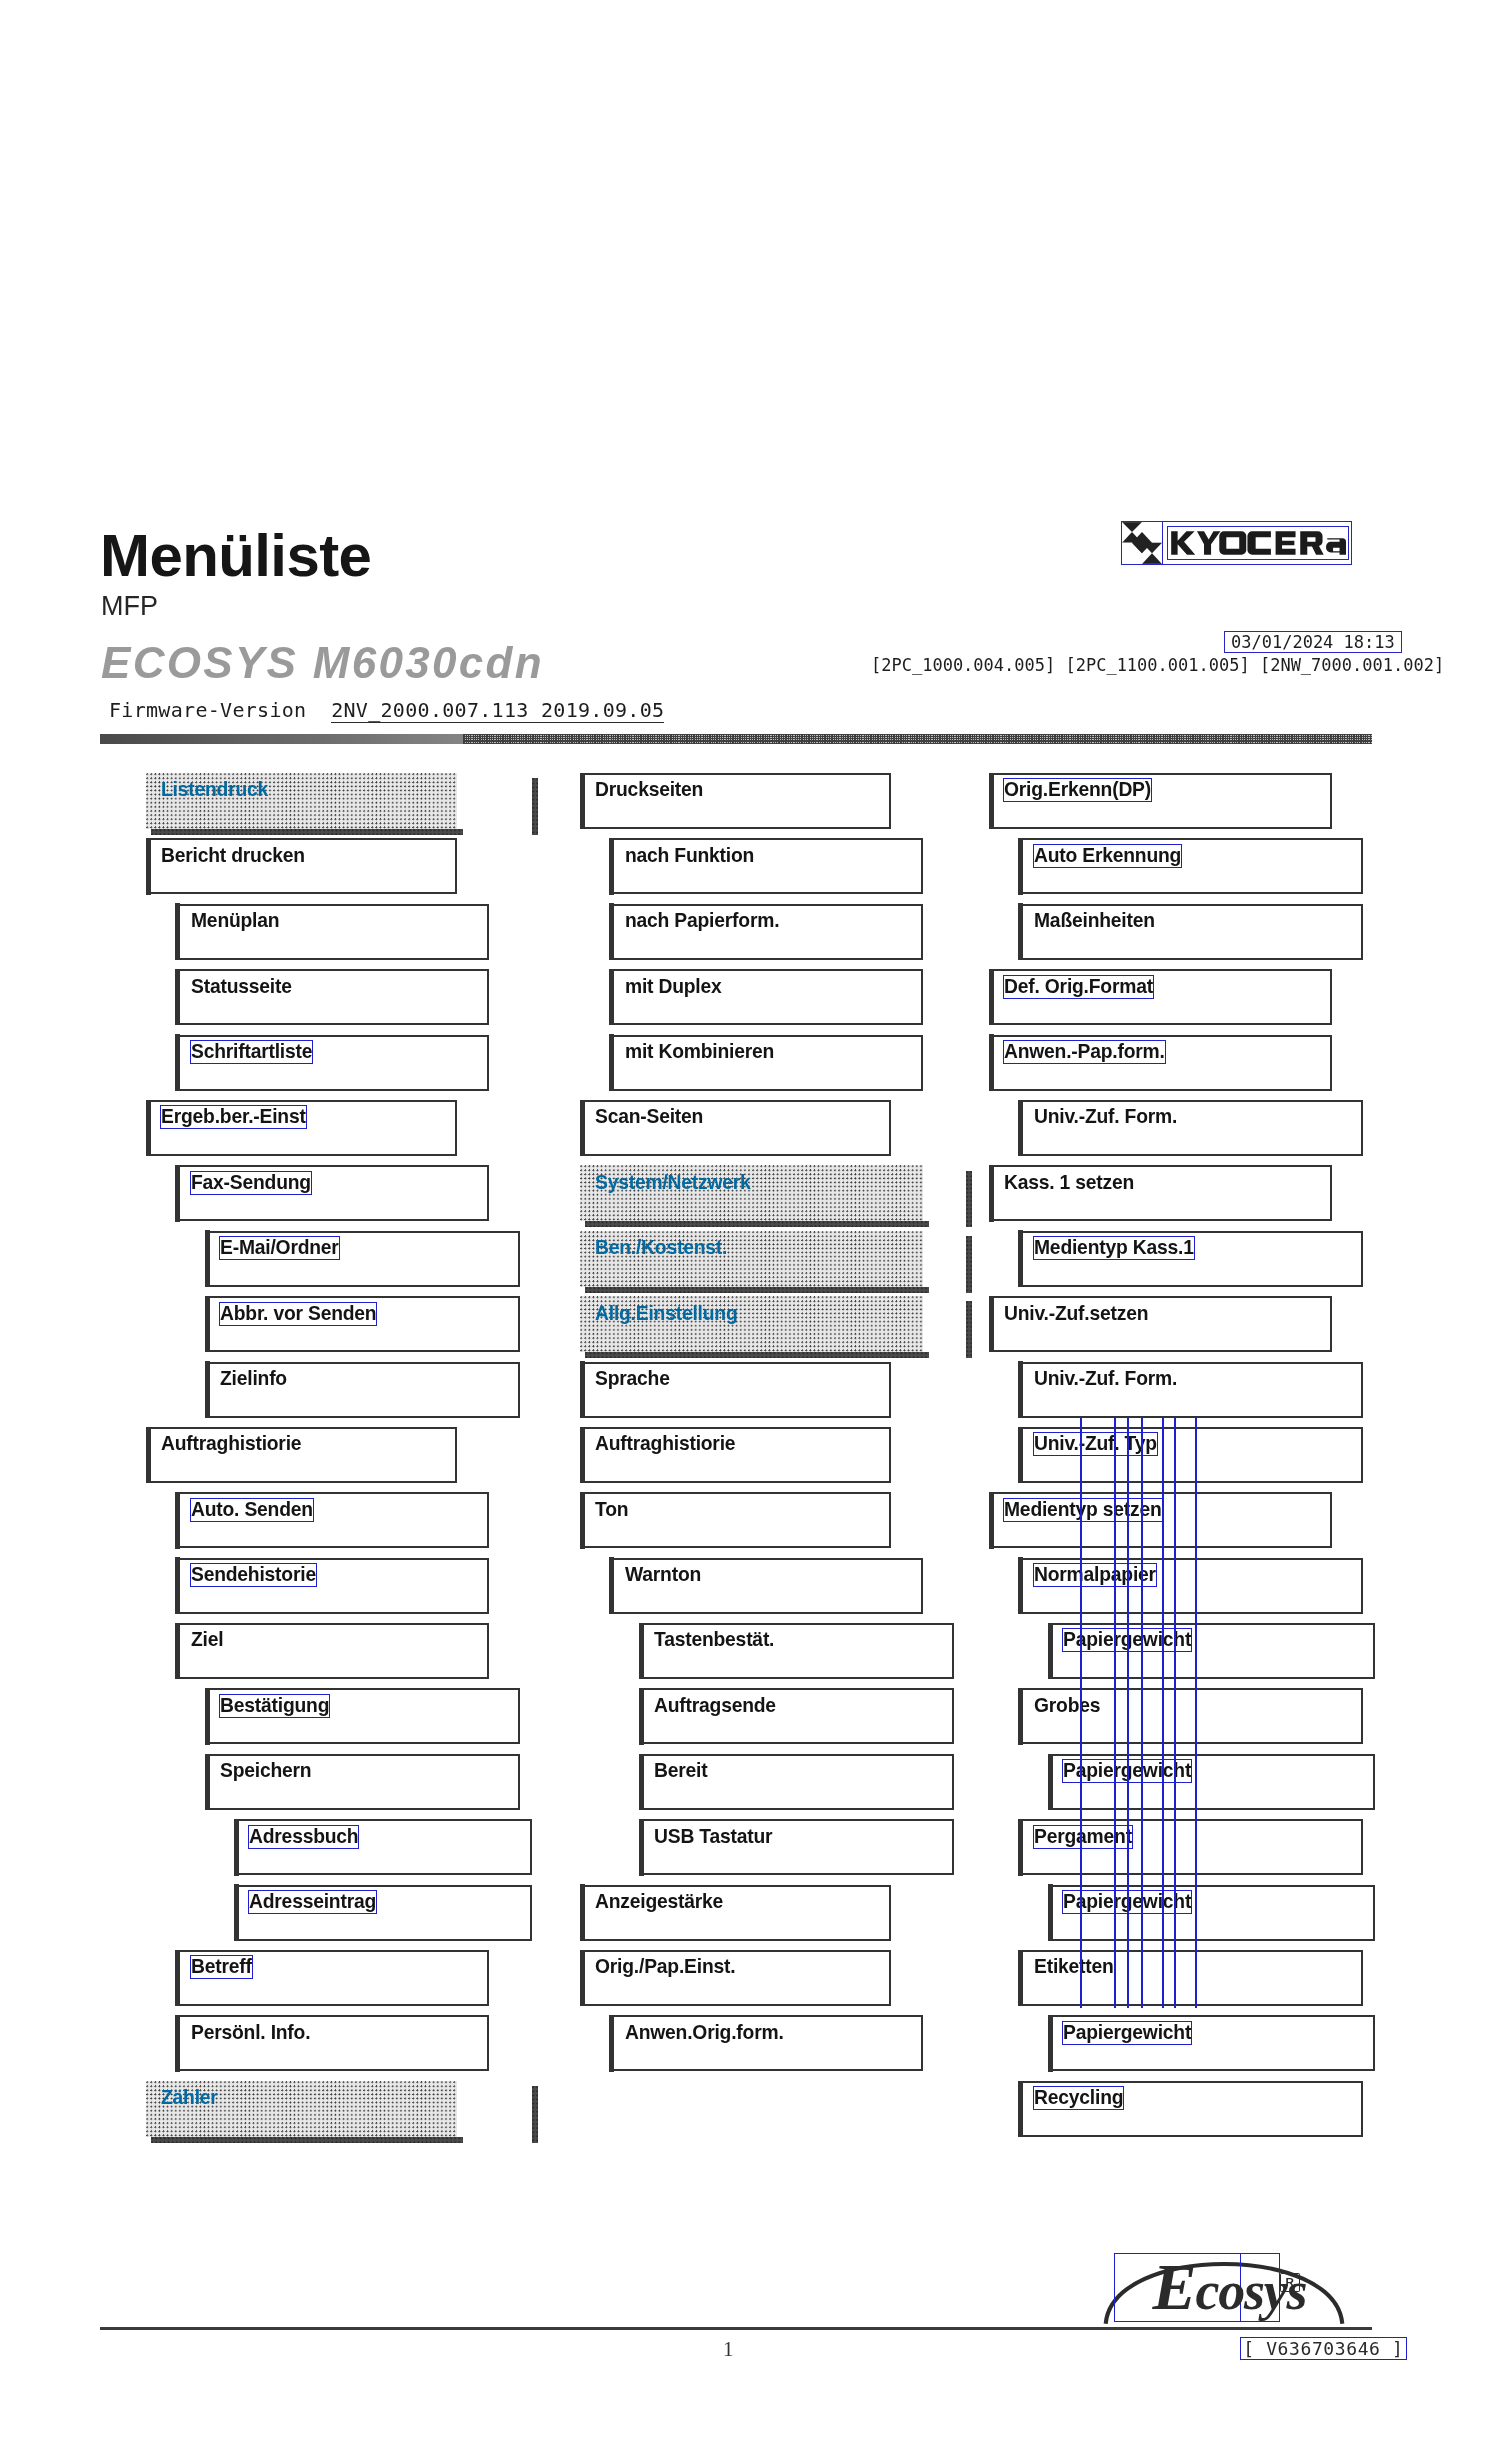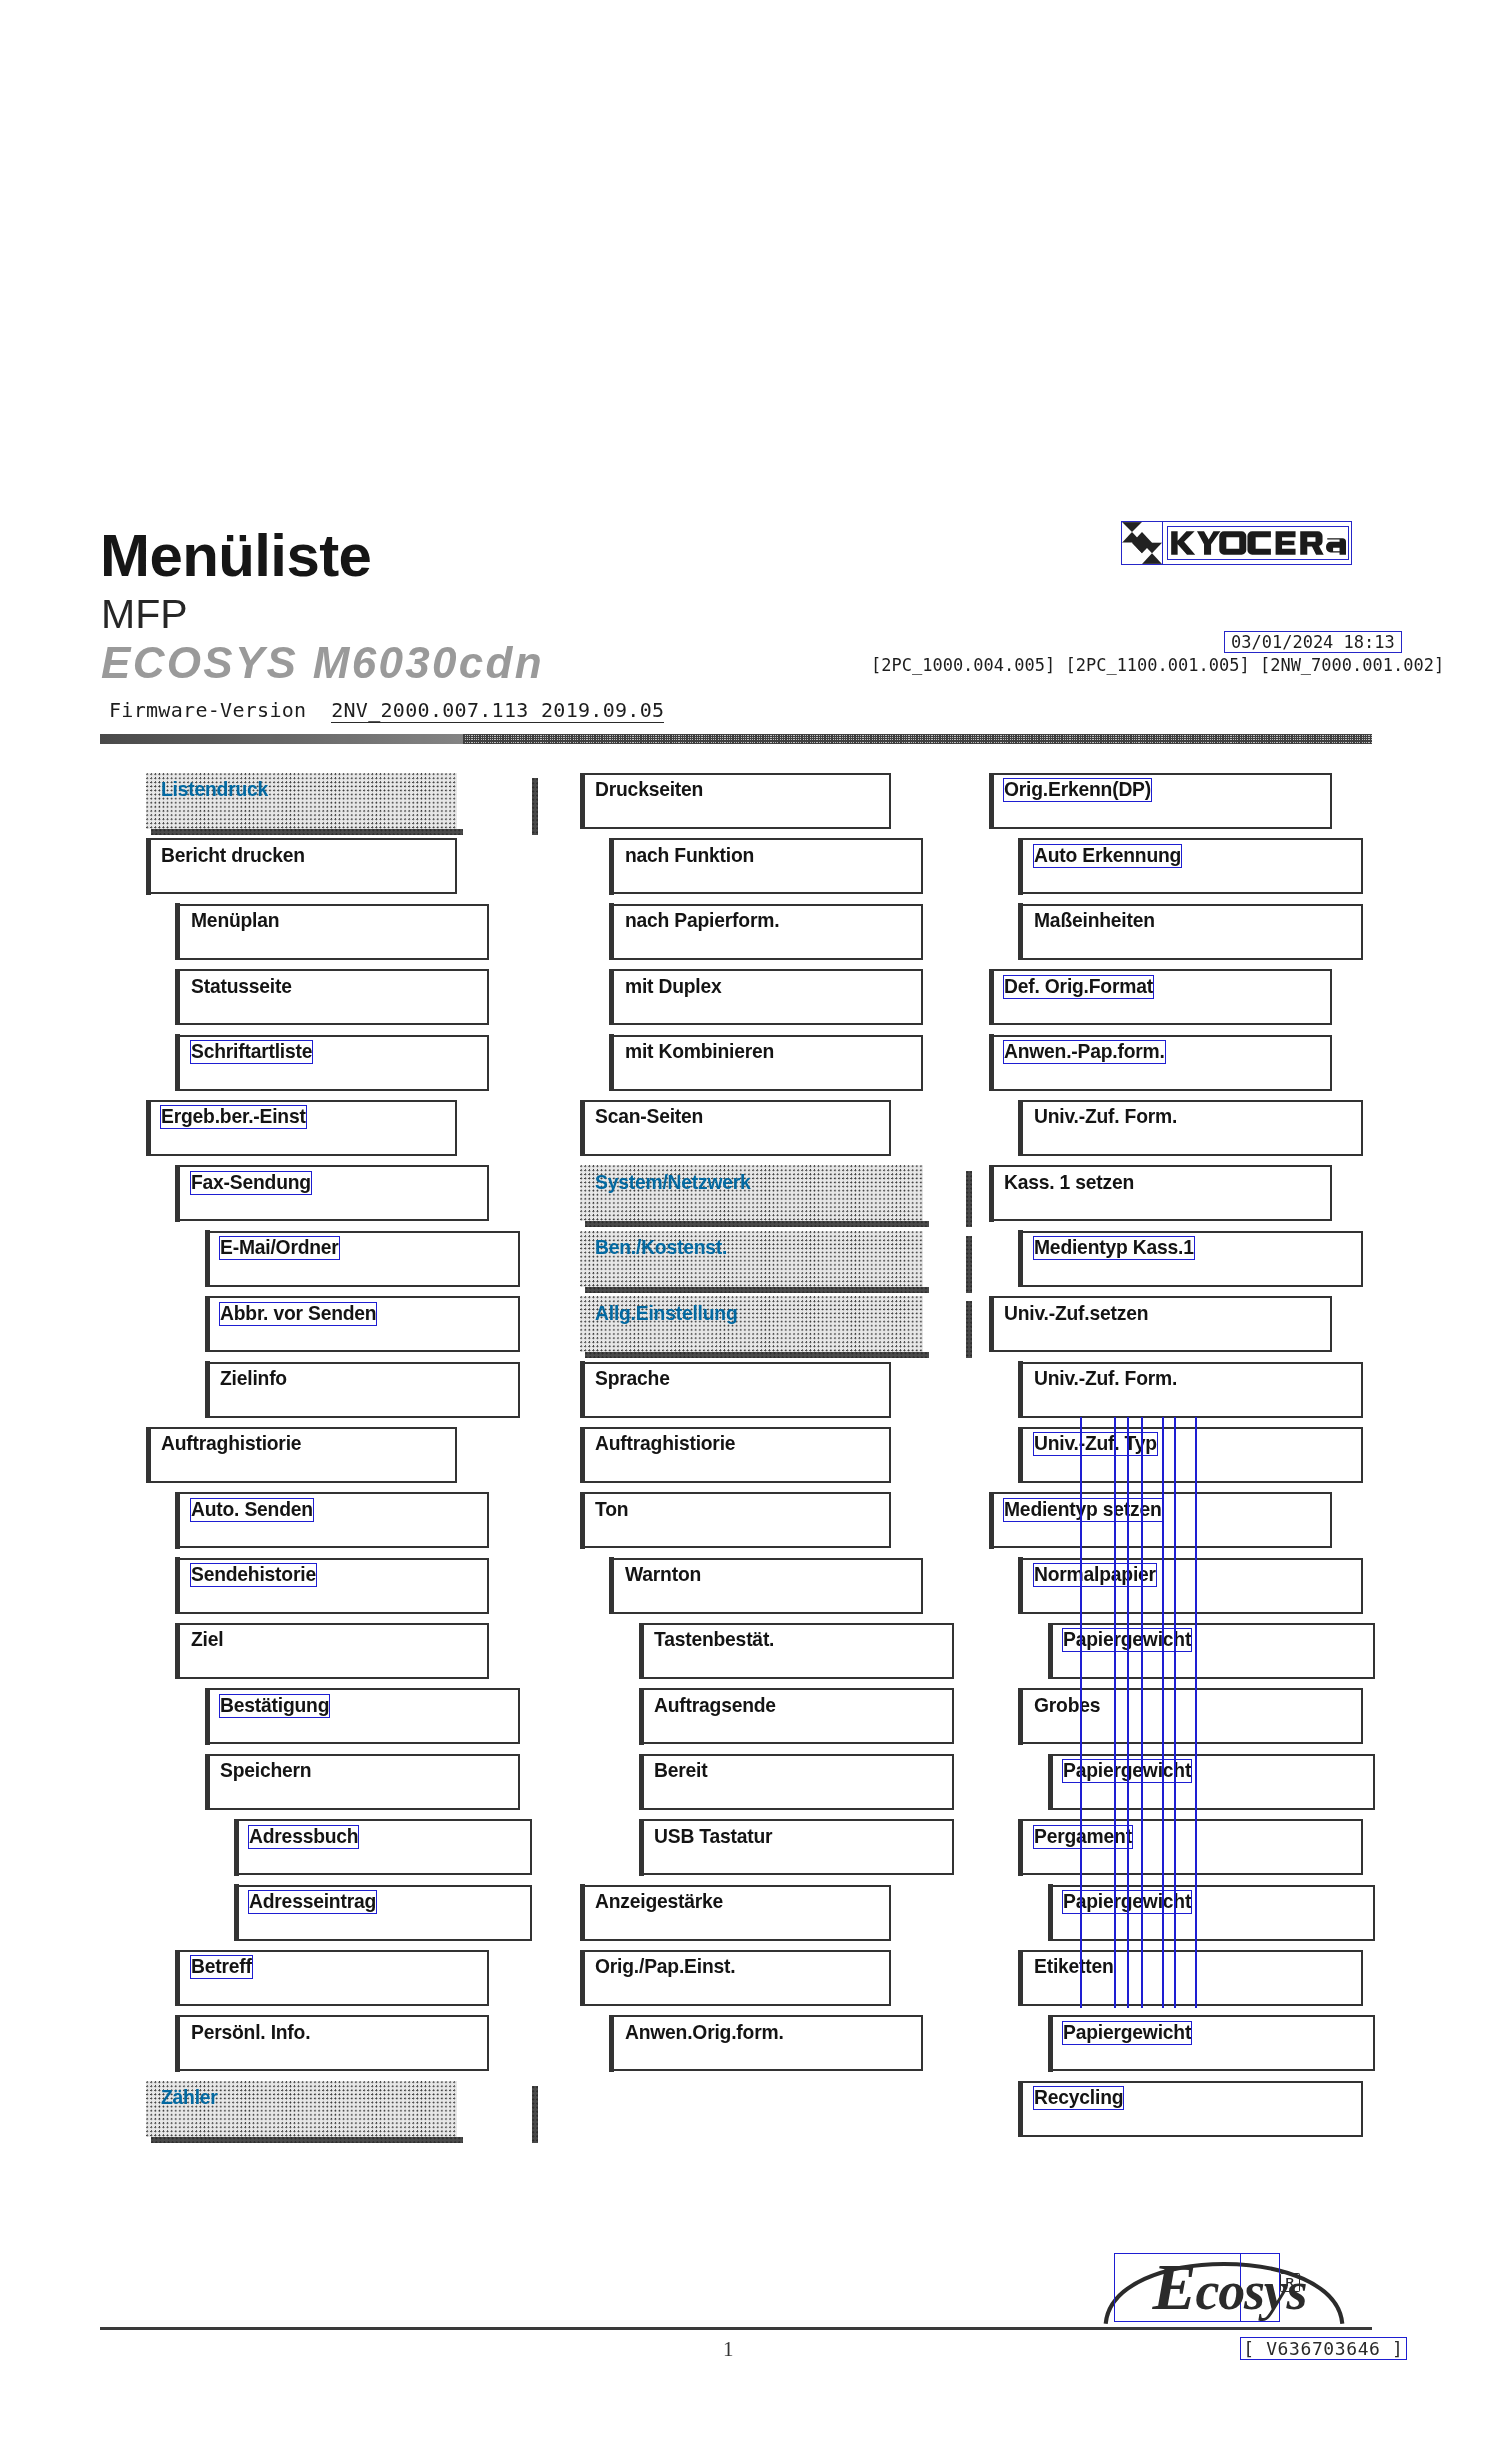--- a/index.html
+++ b/index.html
@@ -12,21 +12,21 @@
   .page{position:relative;width:1494px;height:2462px;overflow:hidden;background:#fff;}
 
   
   .header{position:absolute;left:0;top:527px;width:1494px;height:199px;}
   .title-main{
     position:absolute;left:100px;top:-5.9px;
     font-size:60px;font-weight:bold;letter-spacing:-0.6px;color:#161616;
   }
   .title-sub{
     position:absolute;left:101px;top:64px;
-    font-size:41px;font-weight:normal;color:#262626;letter-spacing:0px;
+    font-size:27px;font-weight:normal;color:#262626;letter-spacing:0px;
   }
   .title-model{
     position:absolute;left:101px;top:111px;
     font-size:44px;font-weight:bold;font-style:italic;letter-spacing:2.3px;
     color:#9a9a9a;
   }
   .firmware{
     position:absolute;left:101px;top:171px;
     font-family:"DejaVu Sans Mono", monospace;
     font-size:20px;color:#1d1d1d;letter-spacing:0.3px;white-space:pre;margin-left:8px;

